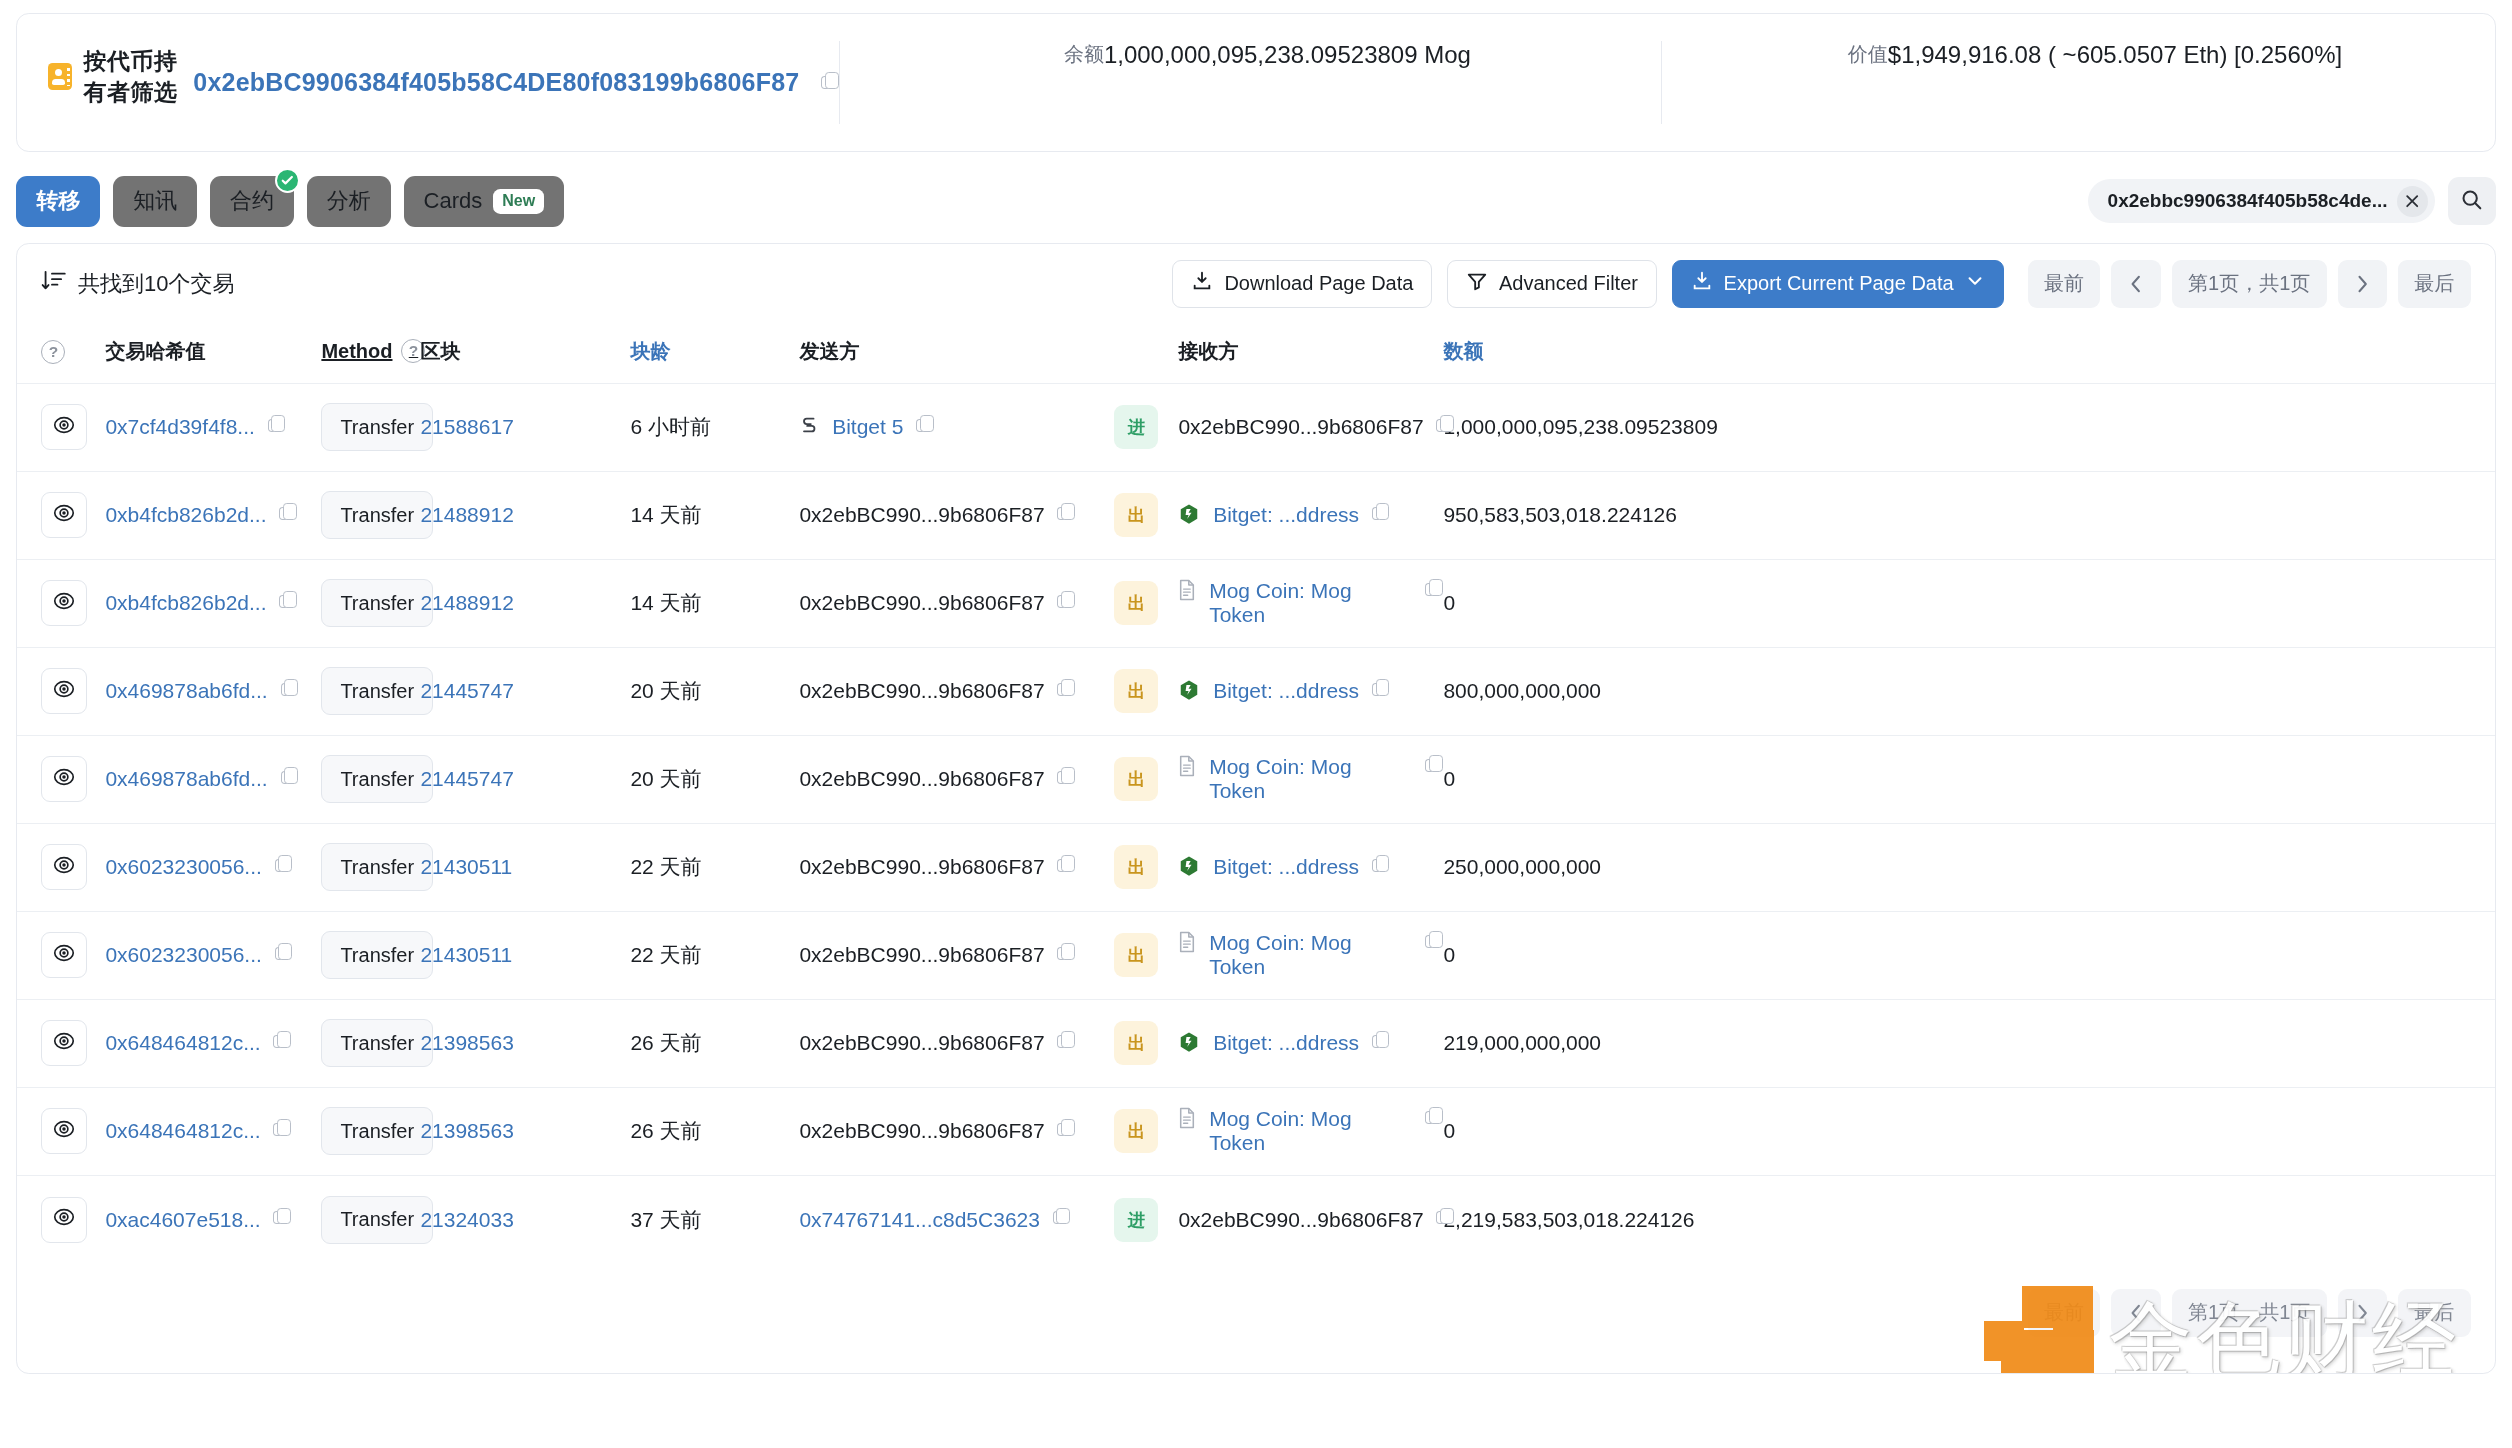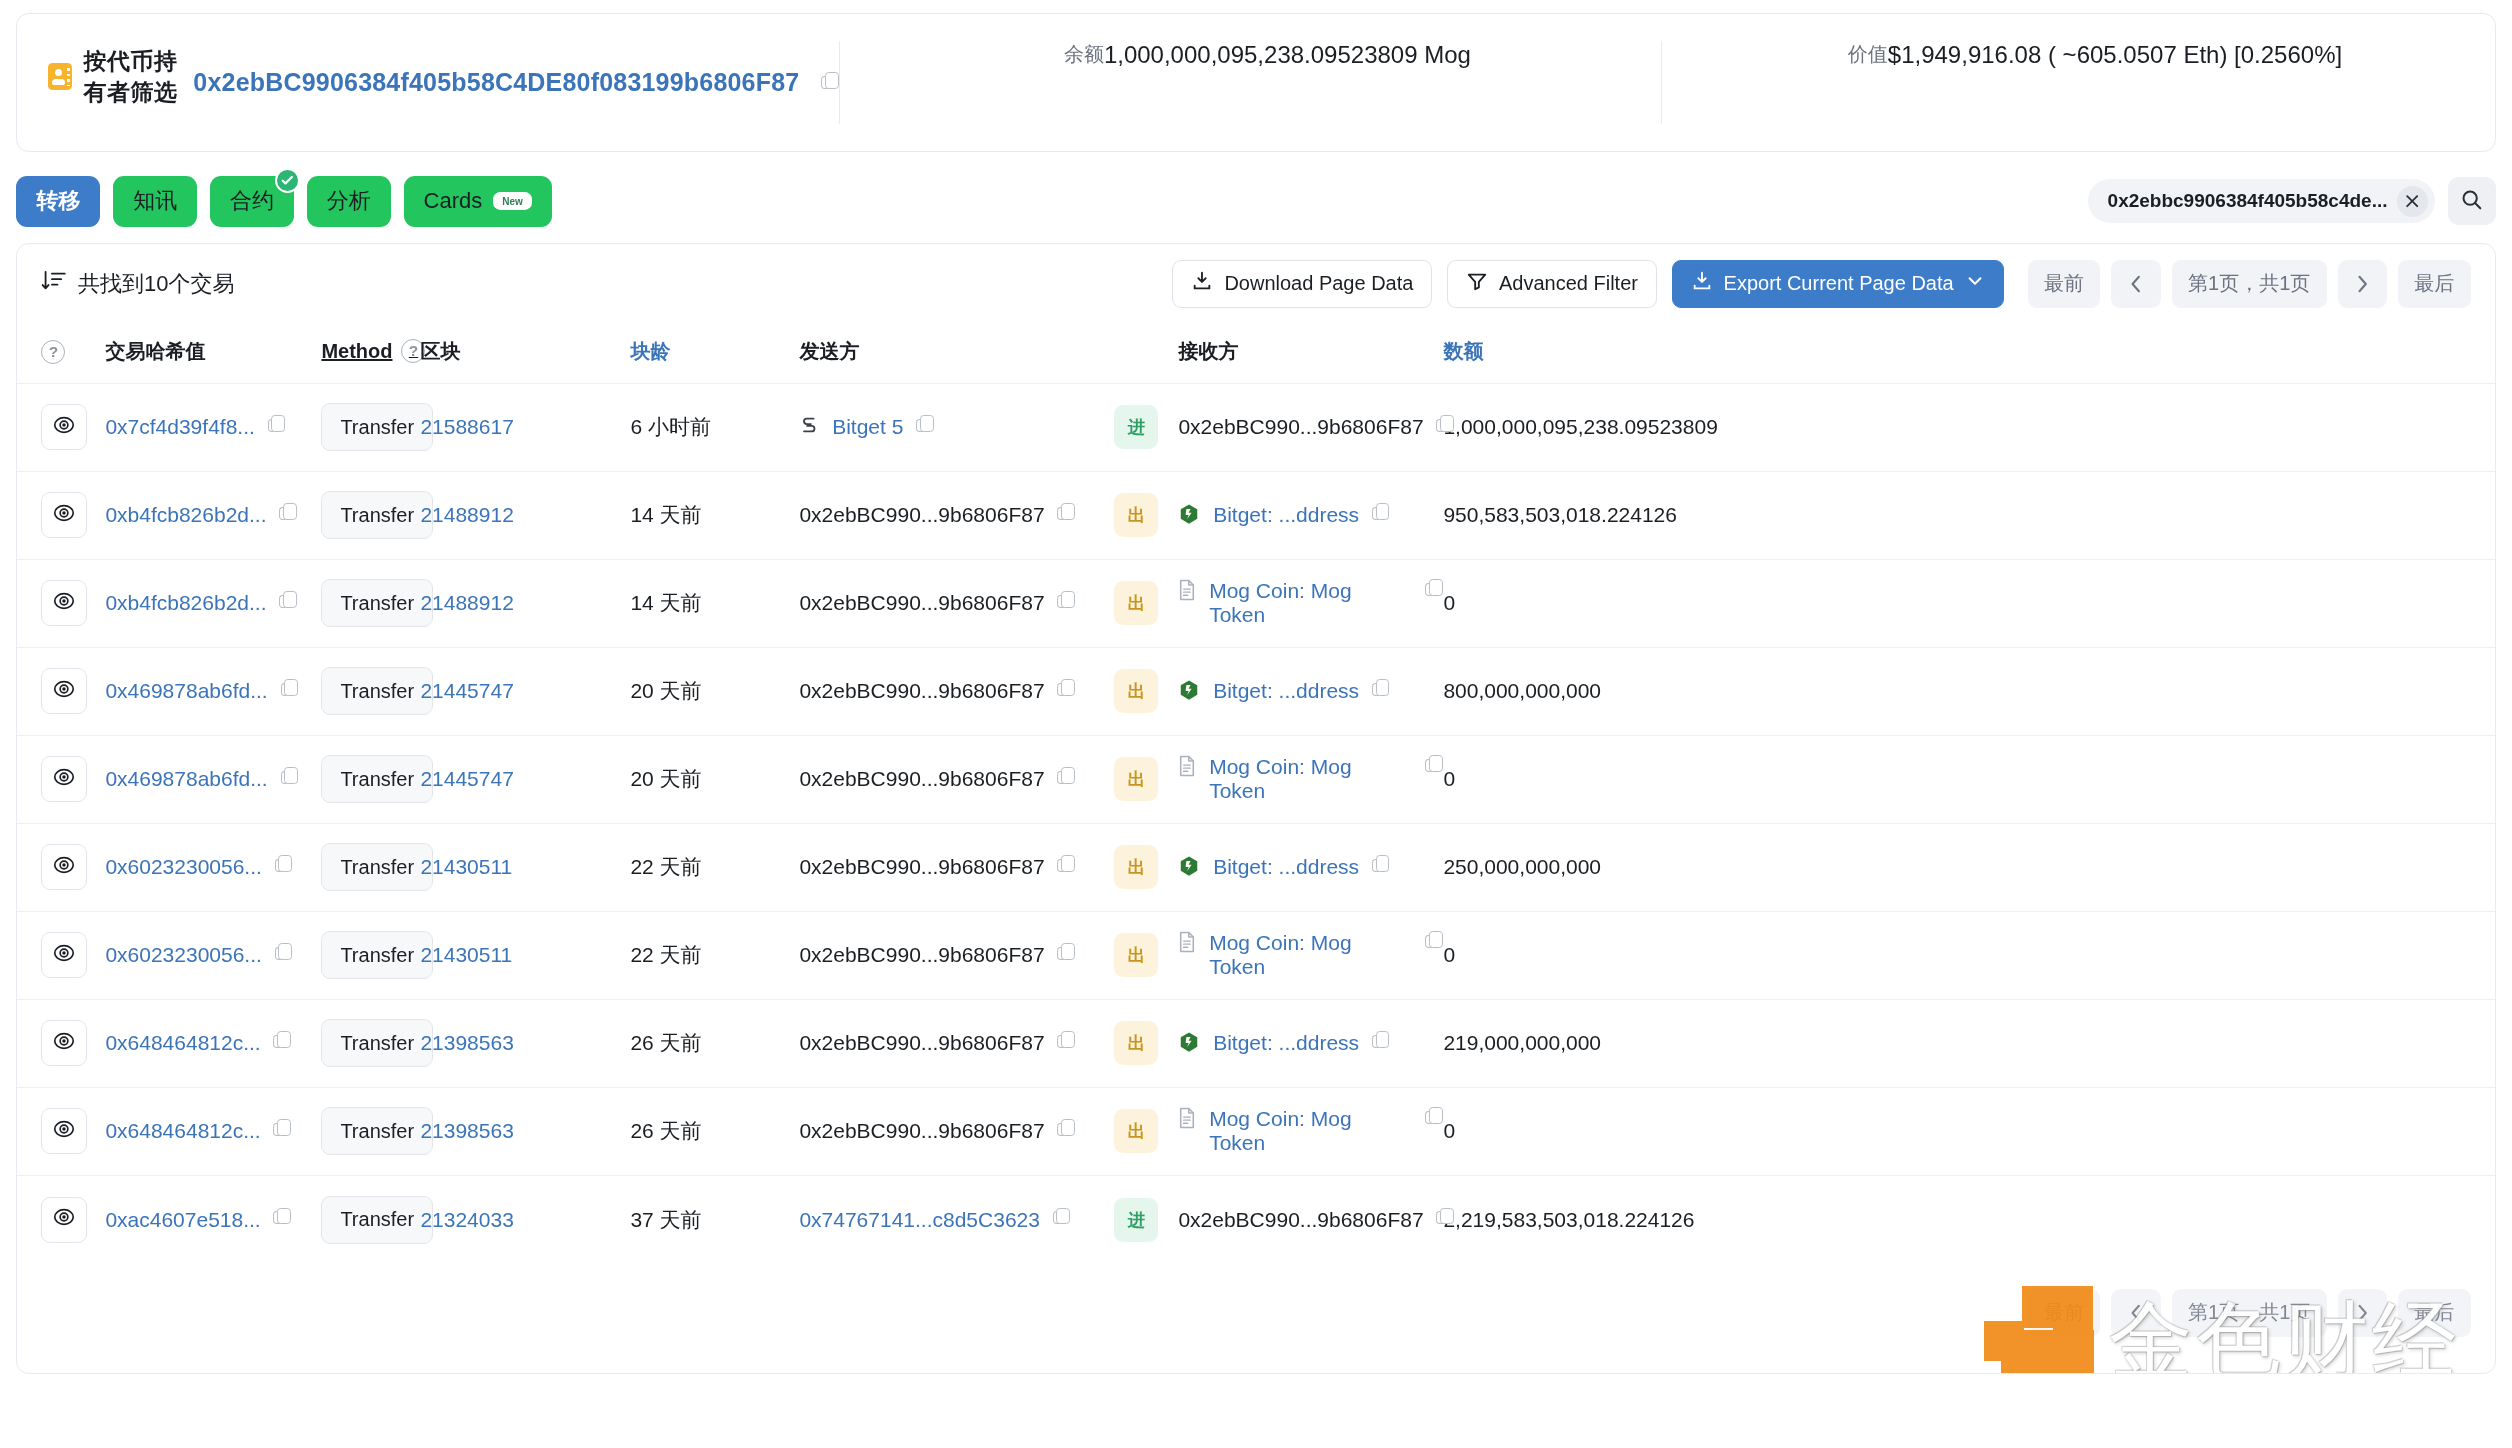--- a/index.html
+++ b/index.html
@@ -56,27 +56,27 @@
      border:1.8px solid #b9bfc9; border-right:none; border-radius:3.7px 0 0 3.7px; background:#fff; }
 
   
   .tabrow {
     margin: 24px 16.4px 0 16.4px;
     display:flex; align-items:center; height:51px;
   }
   .tab {
     position:relative;
     height:51px; padding:0 20px; border-radius:11px;
-    background:#22c55e; color:#1b1f24;
+    background:#737373; color:#1b1f24;
     font-size:22px; display:flex; align-items:center; gap:11px;
     margin-right:12.8px; cursor:pointer; white-space:nowrap;
   }
   .tab.active { background:#3d7cc9; color:#fff; font-weight:600; }
   .tab .newpill {
-    background:#fff; color:#2e7d55; font-size:10px; font-weight:700;
+    background:#fff; color:#2e7d55; font-size:16px; font-weight:700;
     border-radius:7.3px; padding:3.7px 9px;
   }
   .tab .checkdot {
     position:absolute; right:-6.4px; top:-8.2px; width:25.6px;height:25.6px;border-radius:50%;
     background:#2bb673; border:2.7px solid #fff; display:flex;align-items:center;justify-content:center;
   }
   .tab .checkdot svg{ display:block; }
 
   .tabspacer { flex:1; }
   .searchwrap { display:flex; align-items:center; gap:12.8px; }

